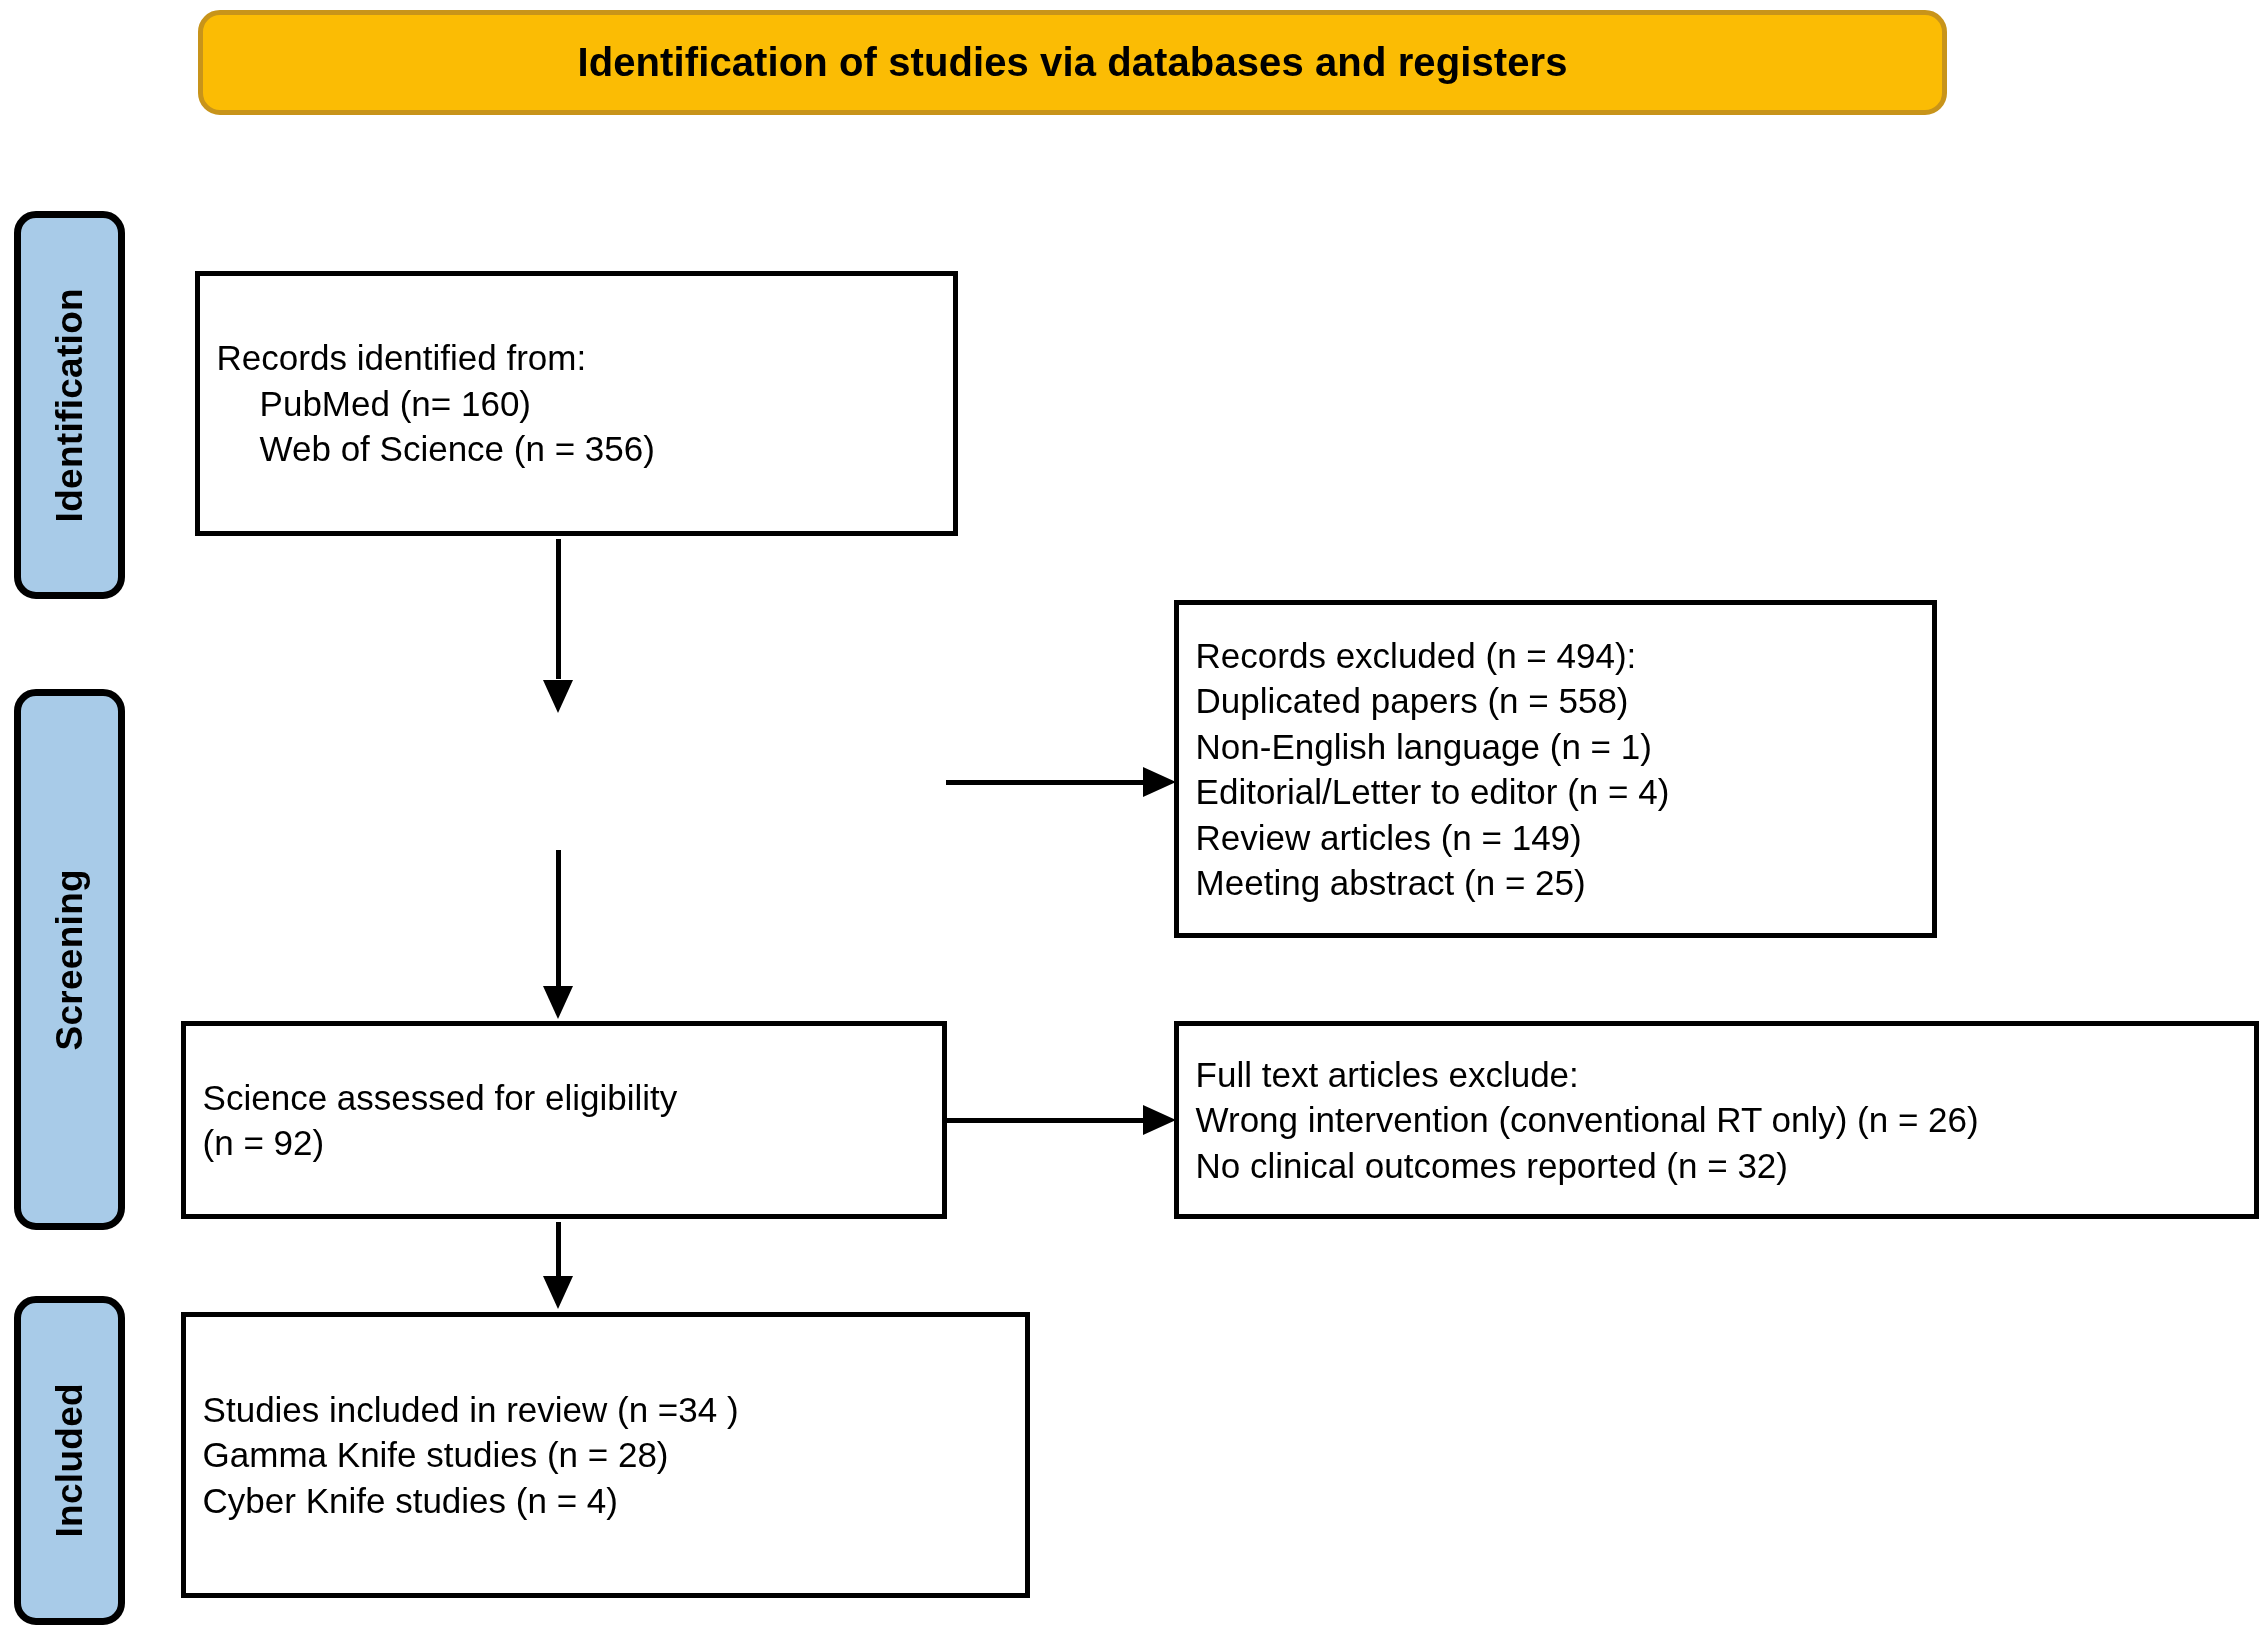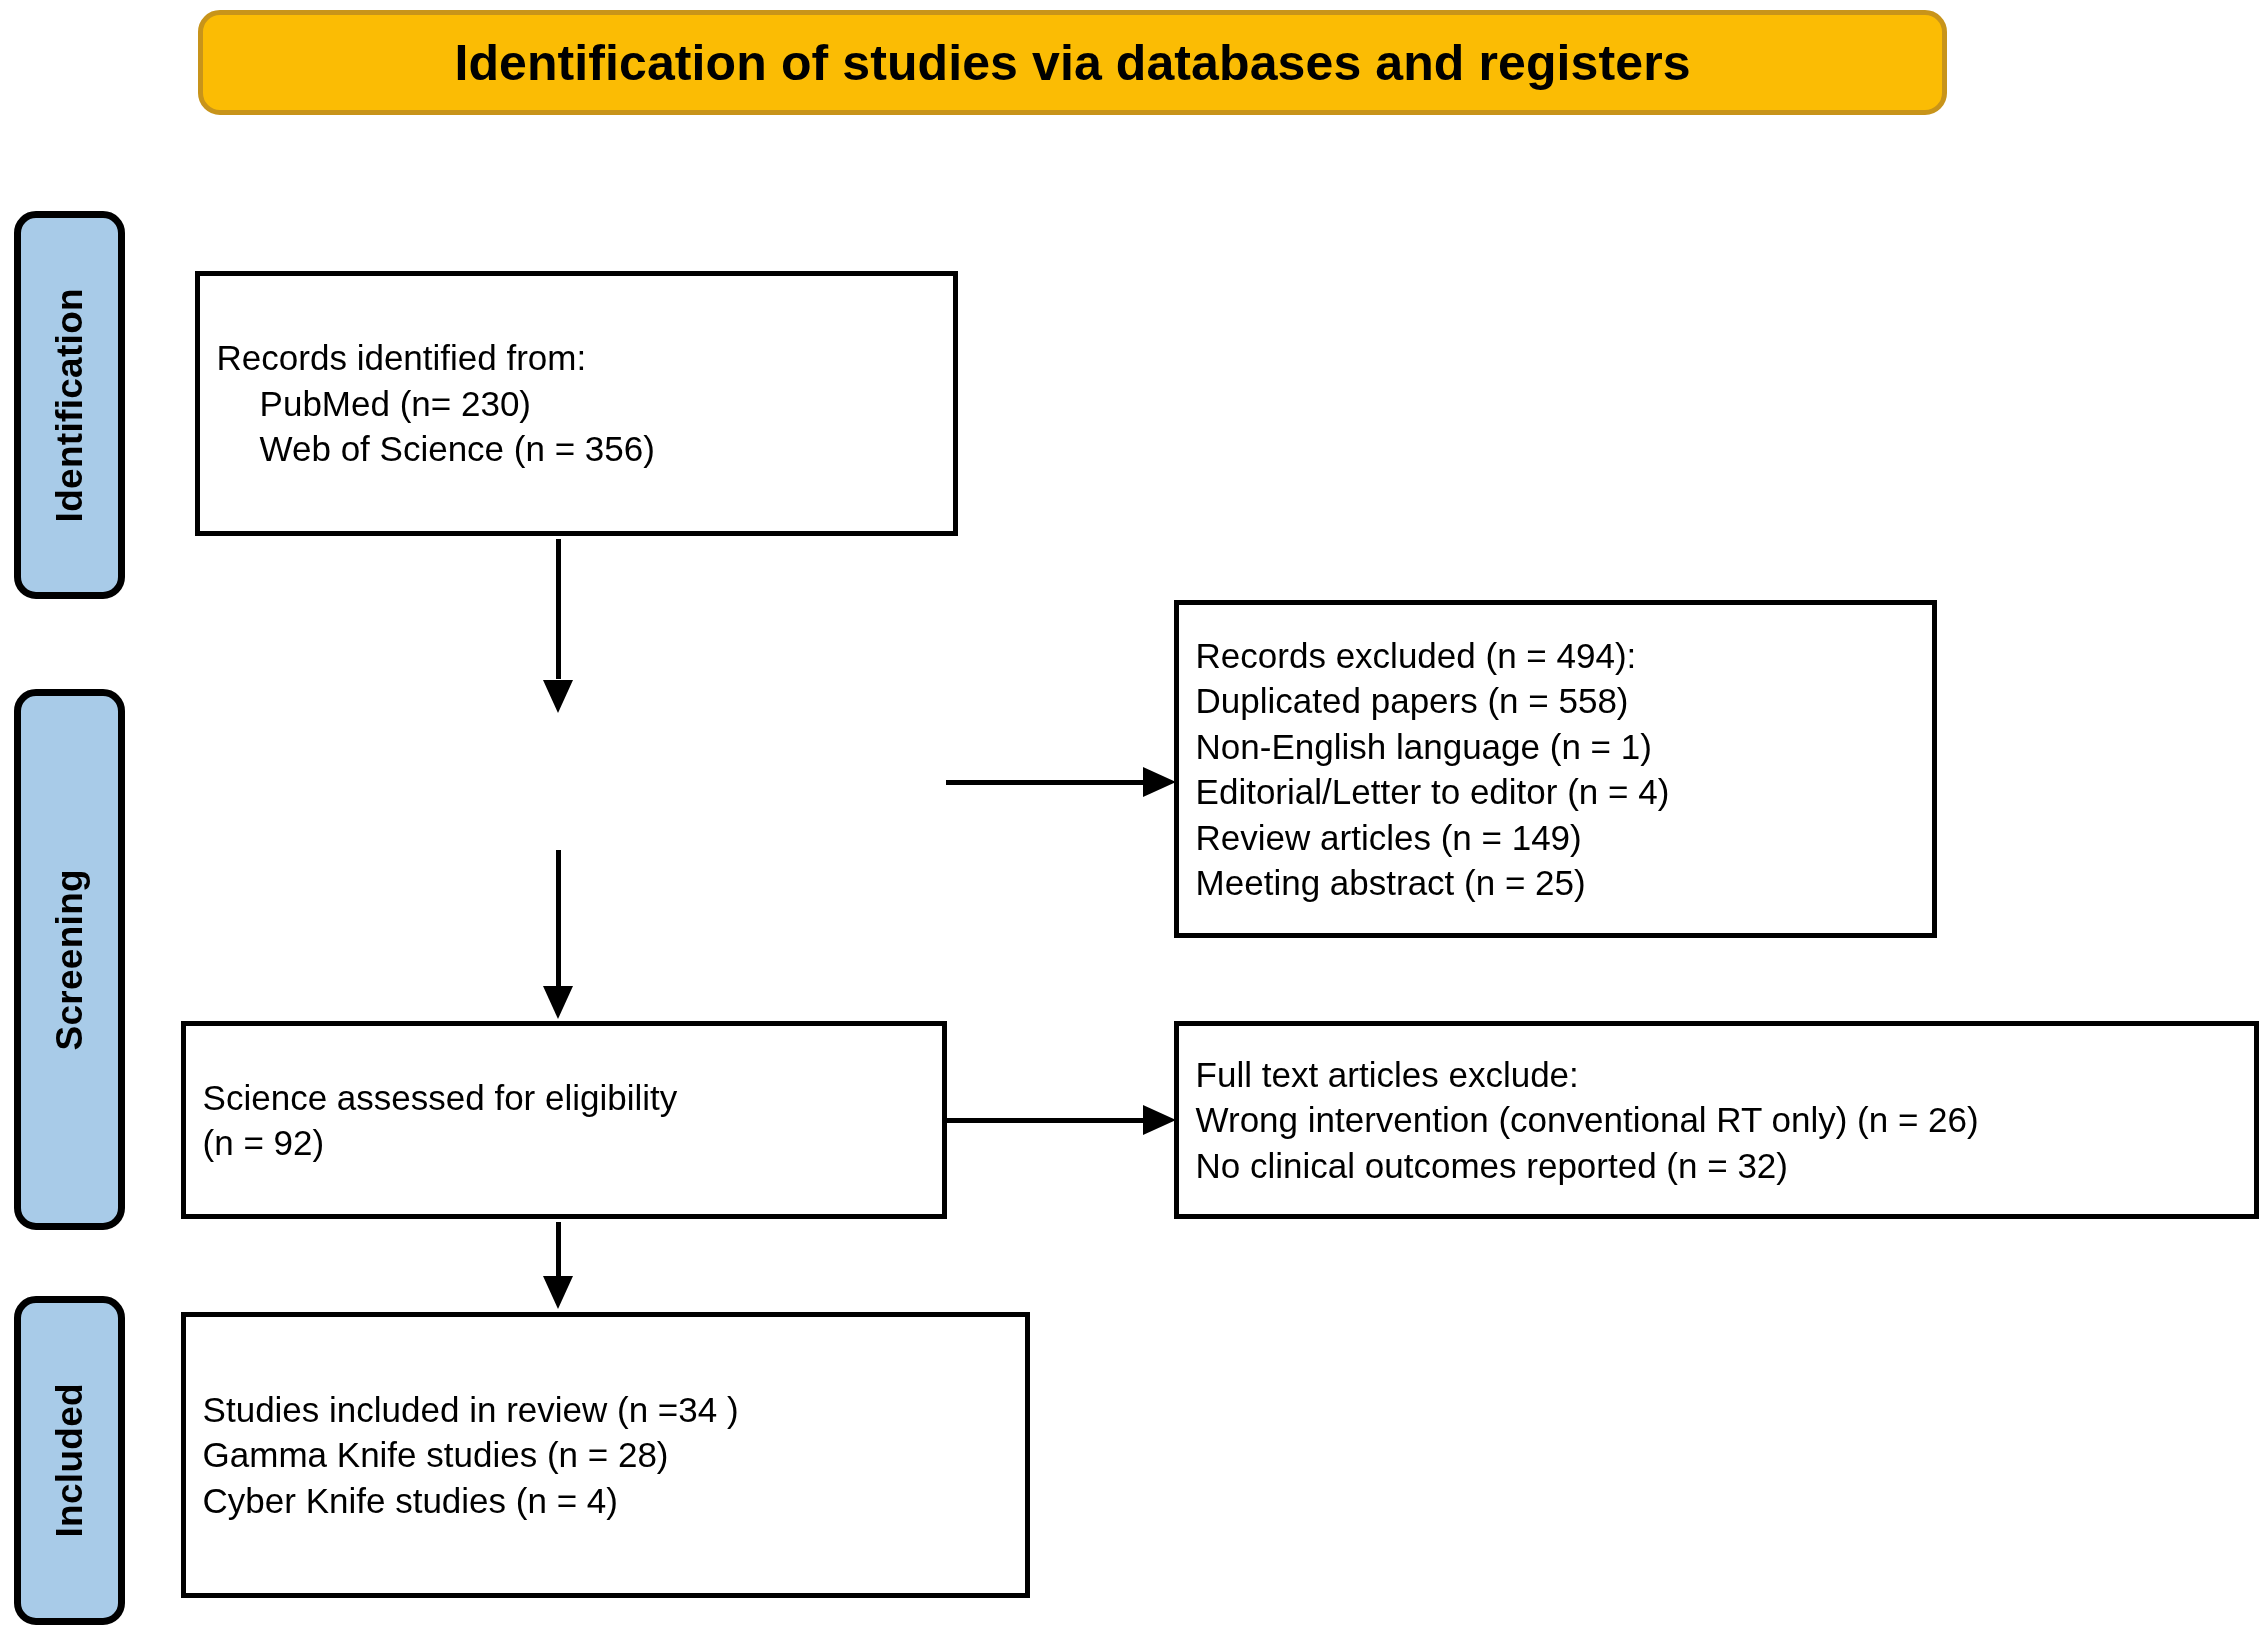--- a/index.html
+++ b/index.html
@@ -27,21 +27,21 @@
     height: 105px;
     background: #FBBC04;
     border: 5.7px solid #C8941A;
     border-radius: 22px;
     box-sizing: border-box;
     display: flex;
     align-items: center;
     justify-content: center;
   }
   .header-title {
-    font-size: 50px;
+    font-size: 40px;
     font-weight: bold;
     color: #000000;
     letter-spacing: 0.1px;
     text-align: center;
     white-space: nowrap;
   }
 
   
   .stage-bar {
     position: absolute;
@@ -170,21 +170,21 @@
     <span class="stage-label">Screening</span>
   </div>
 
   <div class="stage-bar" id="stage-included">
     <span class="stage-label">Included</span>
   </div>
 
   <div class="flow-box" id="box-identified">
     <div class="box-lines">
       <div class="box-line">Records identified from:</div>
-      <div class="box-line indent">PubMed (n= 230)</div>
+      <div class="box-line indent">PubMed (n= 160)</div>
       <div class="box-line indent">Web of Science (n = 356)</div>
     </div>
   </div>
 
   <div class="arrow-v" id="arrow-id-to-screen">
     <div class="shaft"></div>
     <div class="head"></div>
   </div>
 
 

